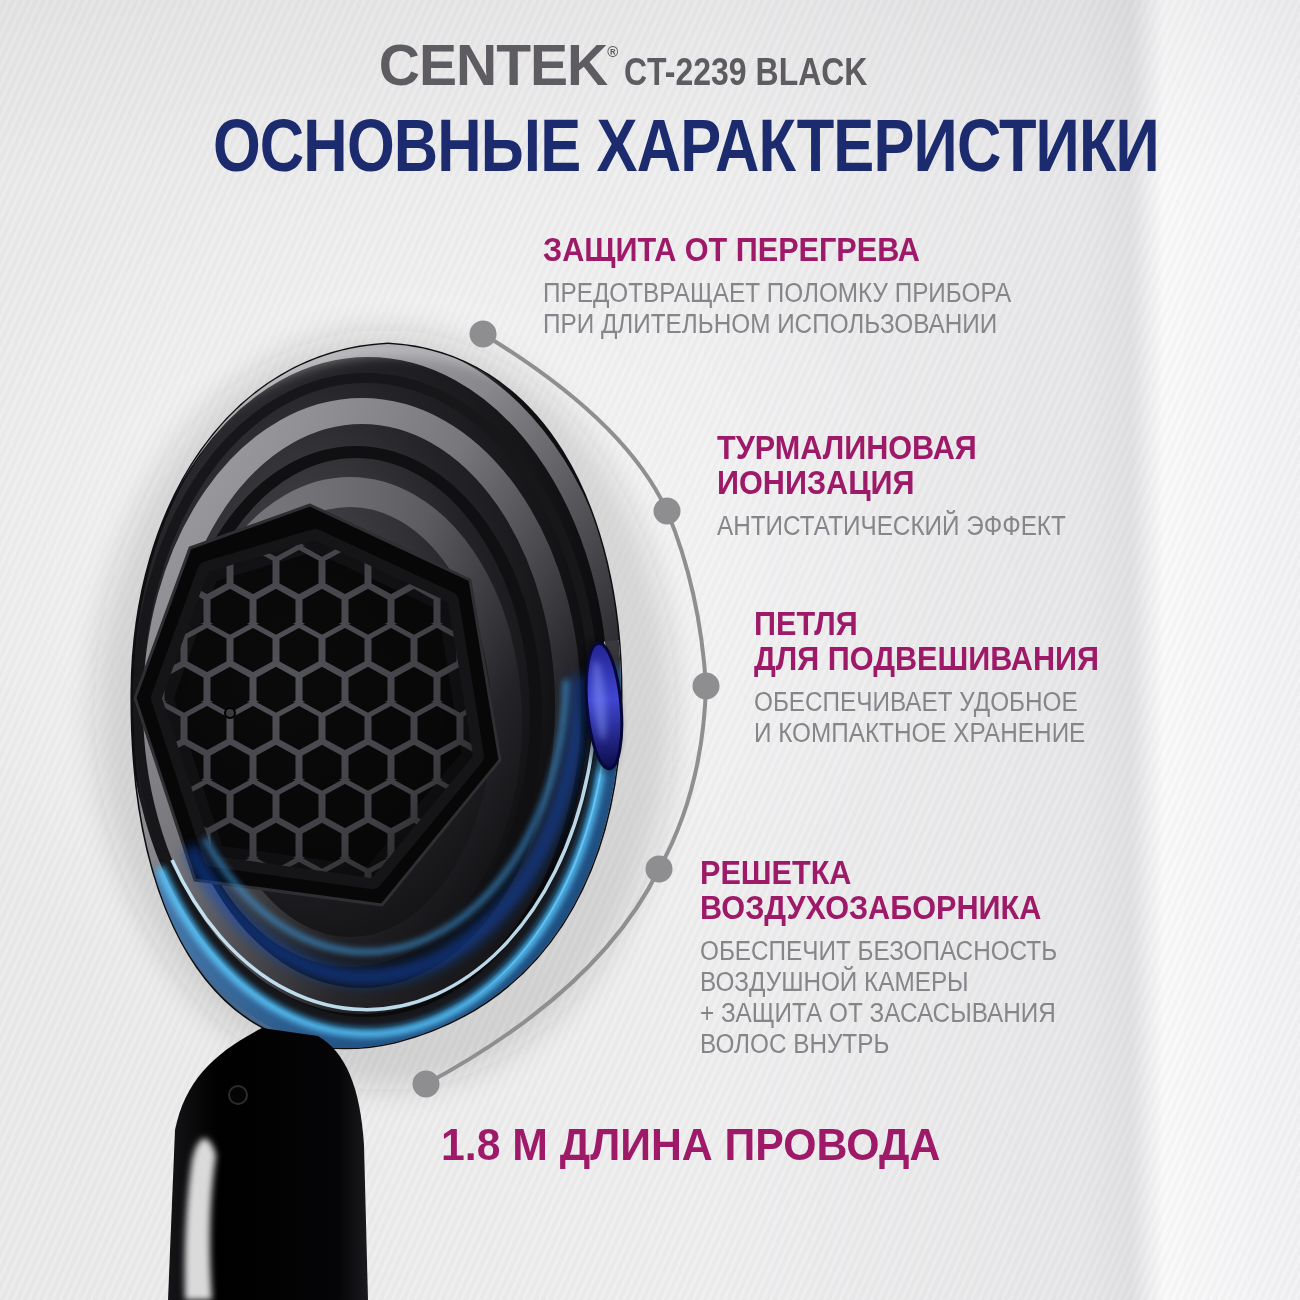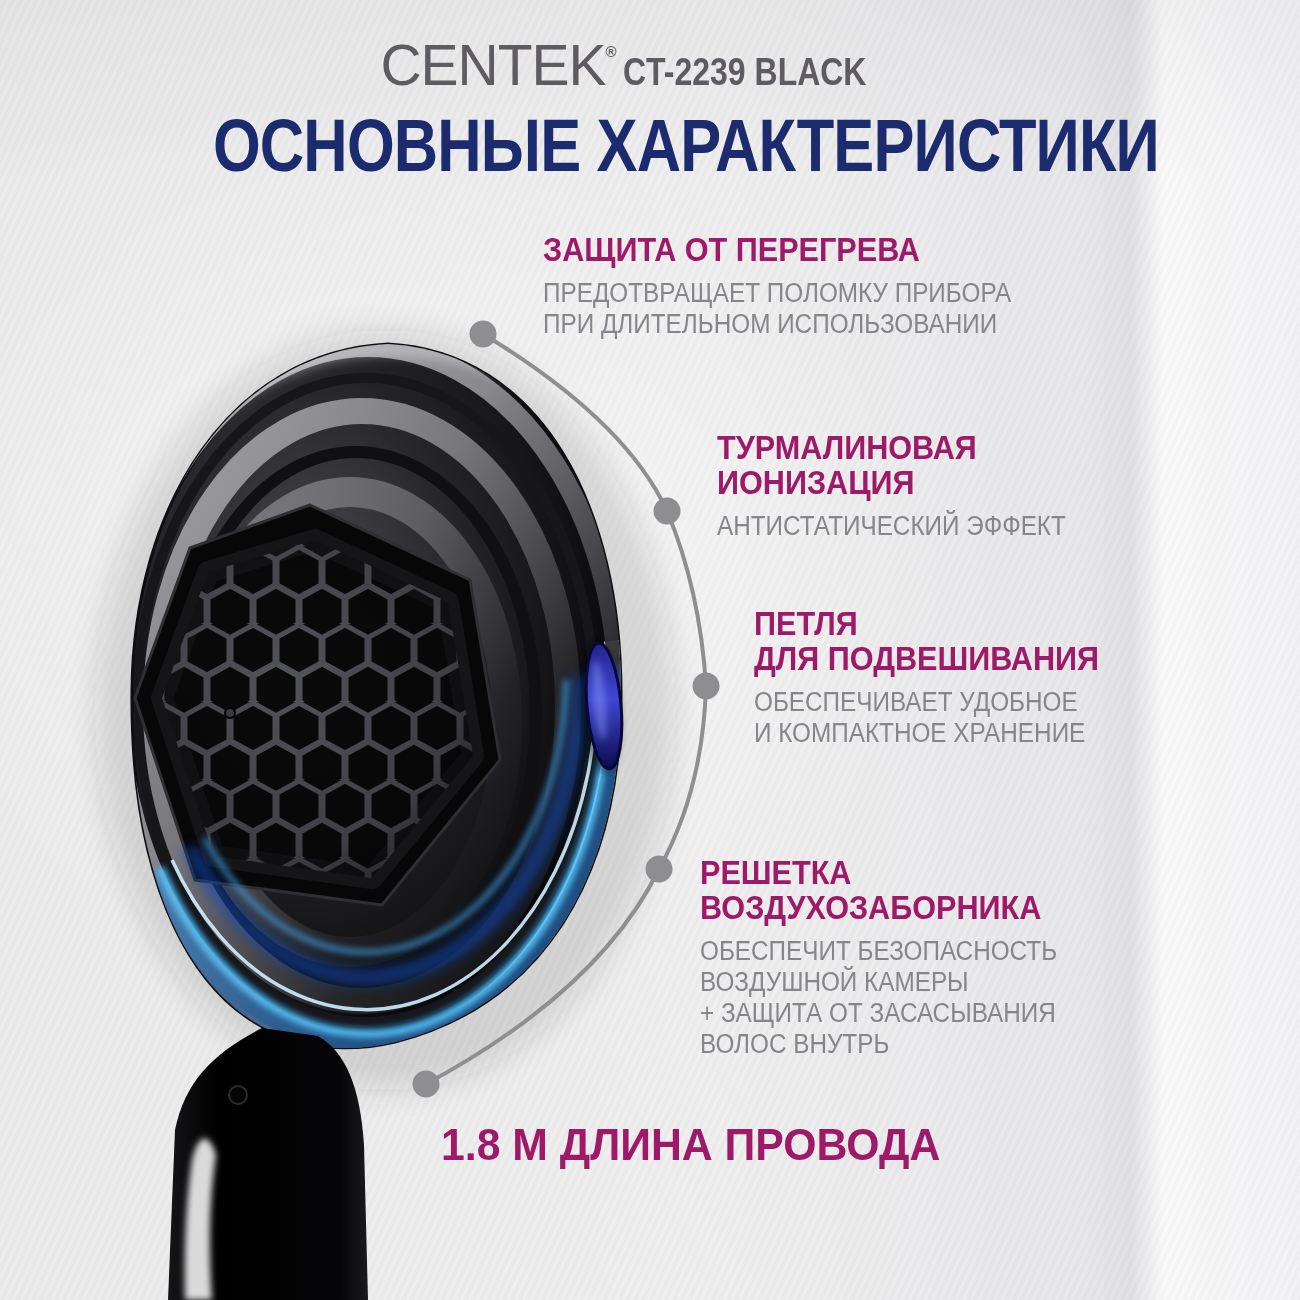--- a/index.html
+++ b/index.html
@@ -8,21 +8,21 @@
   .stage{position:relative;width:1300px;height:1300px;
     background:
       radial-gradient(900px 700px at 30% 45%, rgba(255,255,255,.50), rgba(255,255,255,0) 62%),
       linear-gradient(180deg, rgba(120,120,125,.06), rgba(0,0,0,0) 14%),
       repeating-linear-gradient(115deg, rgba(255,255,255,.045) 0 3px, rgba(0,0,0,.018) 3px 7px),
       linear-gradient(90deg,#ebebec 0%,#efeff0 55%,#e8e8ea 83%,#e1e1e4 87%,#fafafb 89.5%,#f2f2f4 100%),
       #ececee;}
   .abs{position:absolute;}
   
   .logo-row{top:16px;left:0;width:100%;text-align:center;line-height:72px;white-space:nowrap;}
-  .logo-main{font-size:57px;font-weight:normal;color:#5e5b61;letter-spacing:-1px;vertical-align:baseline;}
+  .logo-main{font-size:57px;font-weight:bold;color:#5e5b61;letter-spacing:-1px;vertical-align:baseline;}
   .logo-reg{font-size:15px;font-weight:bold;color:#5e5b61;vertical-align:28px;}
   .logo-model{display:inline-block;font-size:39px;font-weight:bold;color:#5e5b61;
               transform:scaleX(.82);transform-origin:0 100%;margin-left:6px;letter-spacing:0;}
   
   .main-title{top:106px;left:16px;width:100%;text-align:center;padding-left:20px;}
   .main-title span{display:inline-block;font-size:74px;line-height:80px;font-weight:bold;
                    color:#1c2b6e;letter-spacing:-1px;transform:scaleX(.83);transform-origin:50% 0;
                    white-space:nowrap;}
   
   .feat{transform:scaleX(.9);transform-origin:0 0;white-space:nowrap;}

